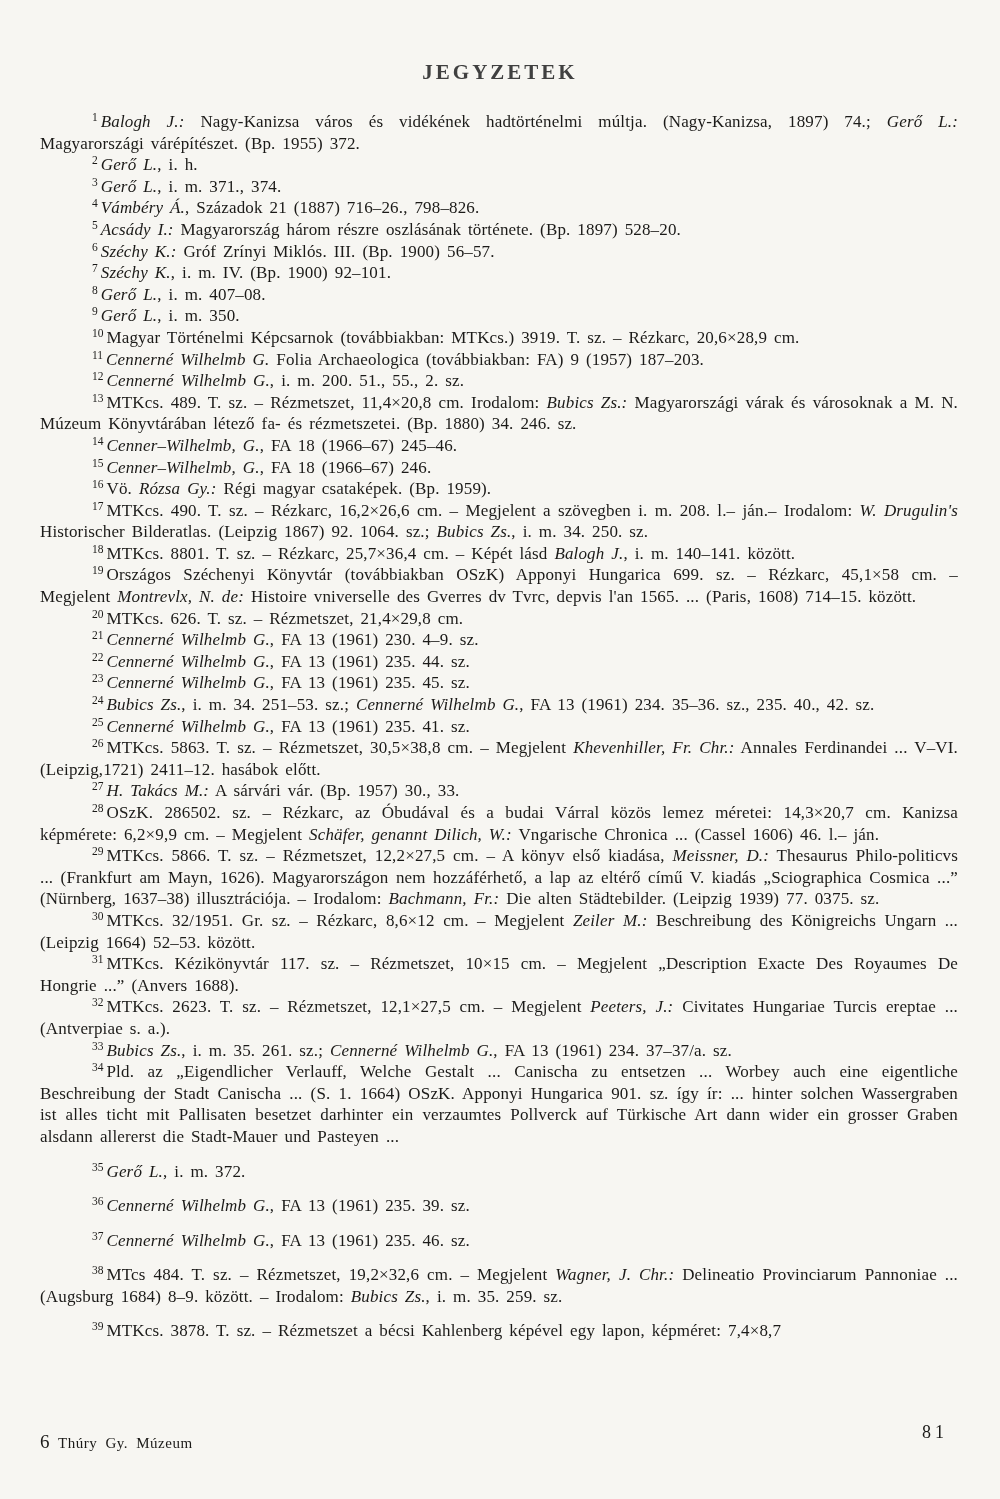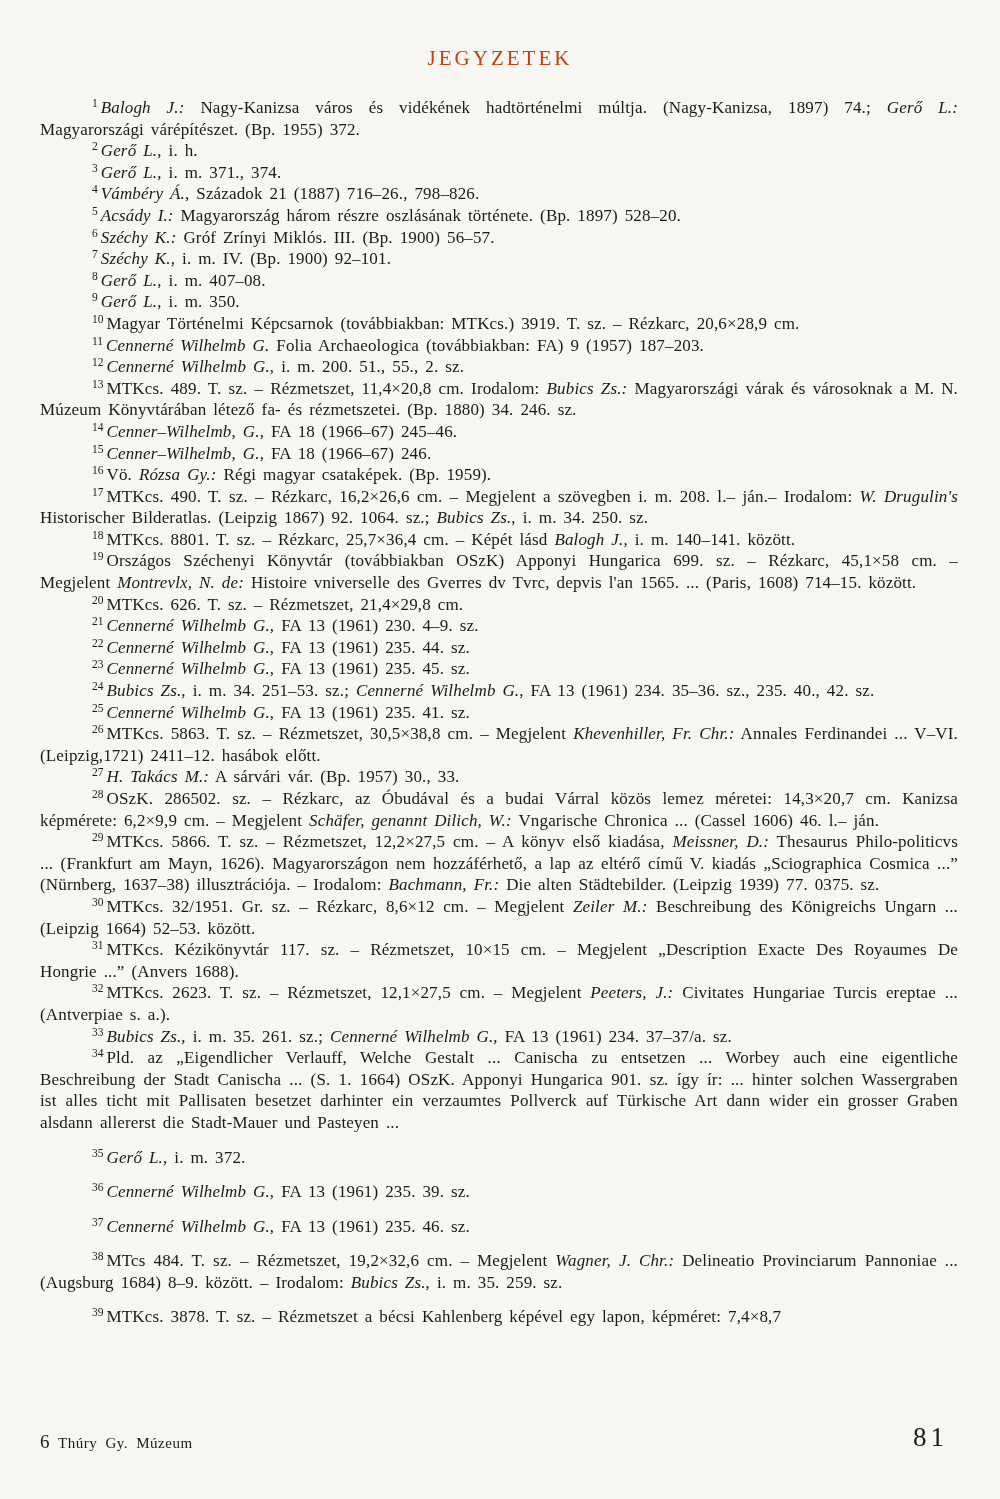--- a/index.html
+++ b/index.html
@@ -12,26 +12,26 @@
     width: 1000px;
     height: 1499px;
     margin: 0 auto;
     background: #f7f6f2;
     color: #1b1a18;
     font-family: "Liberation Serif", "DejaVu Serif", serif;
     overflow: hidden;
   }
   .page-title {
     margin: 0;
-    padding-top: 46px;
+    padding-top: 60px;
     text-align: center;
     font-size: 21px;
-    font-weight: normal;
+    font-weight: bold;
     letter-spacing: 3px;
-    color: #c2410c;
+    color: #404040;
   }
   .footnotes {
     margin: 26px 42px 0 40px;
     font-size: 17px;
     line-height: 21.6px;
     text-align: justify;
     word-spacing: 2.5px;
     letter-spacing: 0.15px;
   }
   .fn {
@@ -58,21 +58,21 @@
   }
   .footer-sig .sig-mark {
     font-size: 19px;
     padding-right: 8px;
   }
   .footer-sig .sig-text { word-spacing: 4px; text-align: center; }
   .page-number {
     position: absolute;
     right: 52px;
     top: 1422px;
-    font-size: 27px;
+    font-size: 18px;
     letter-spacing: 4px;
   }
 </style>
 </head>
 <body>
 
 <div class="page">
 
   <h1 class="page-title">JEGYZETEK</h1>
 

